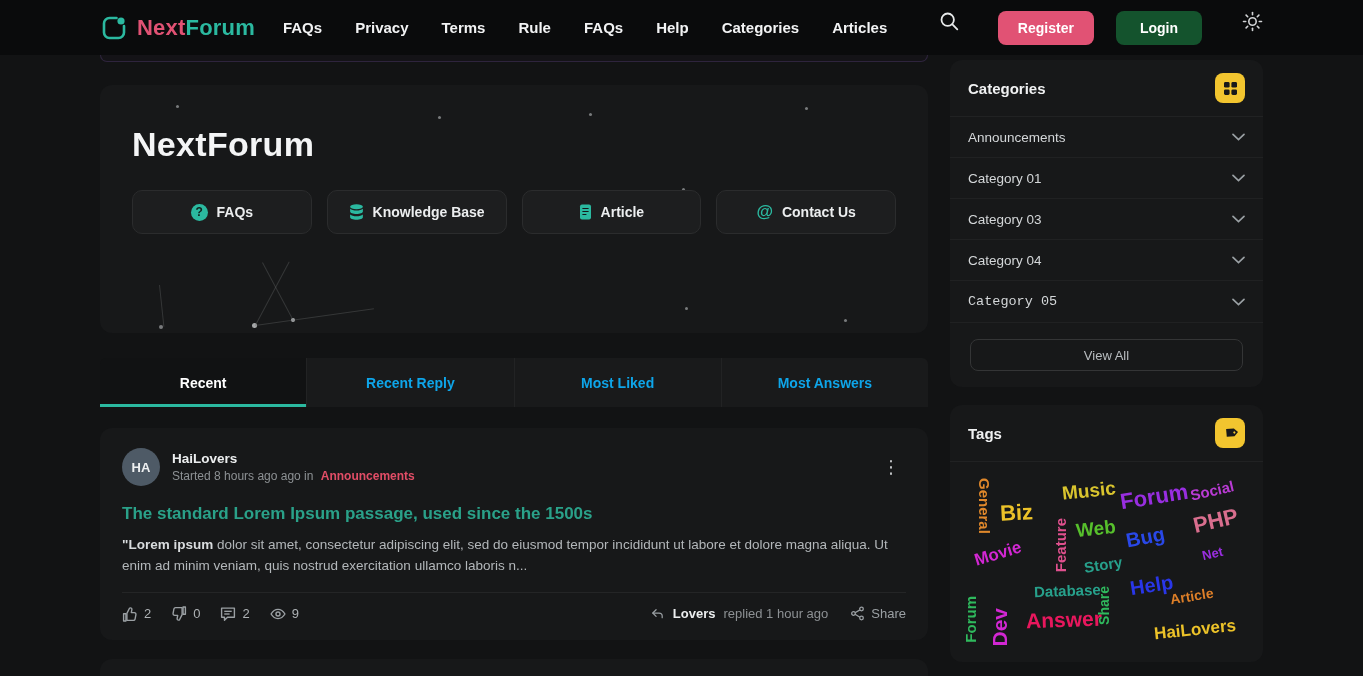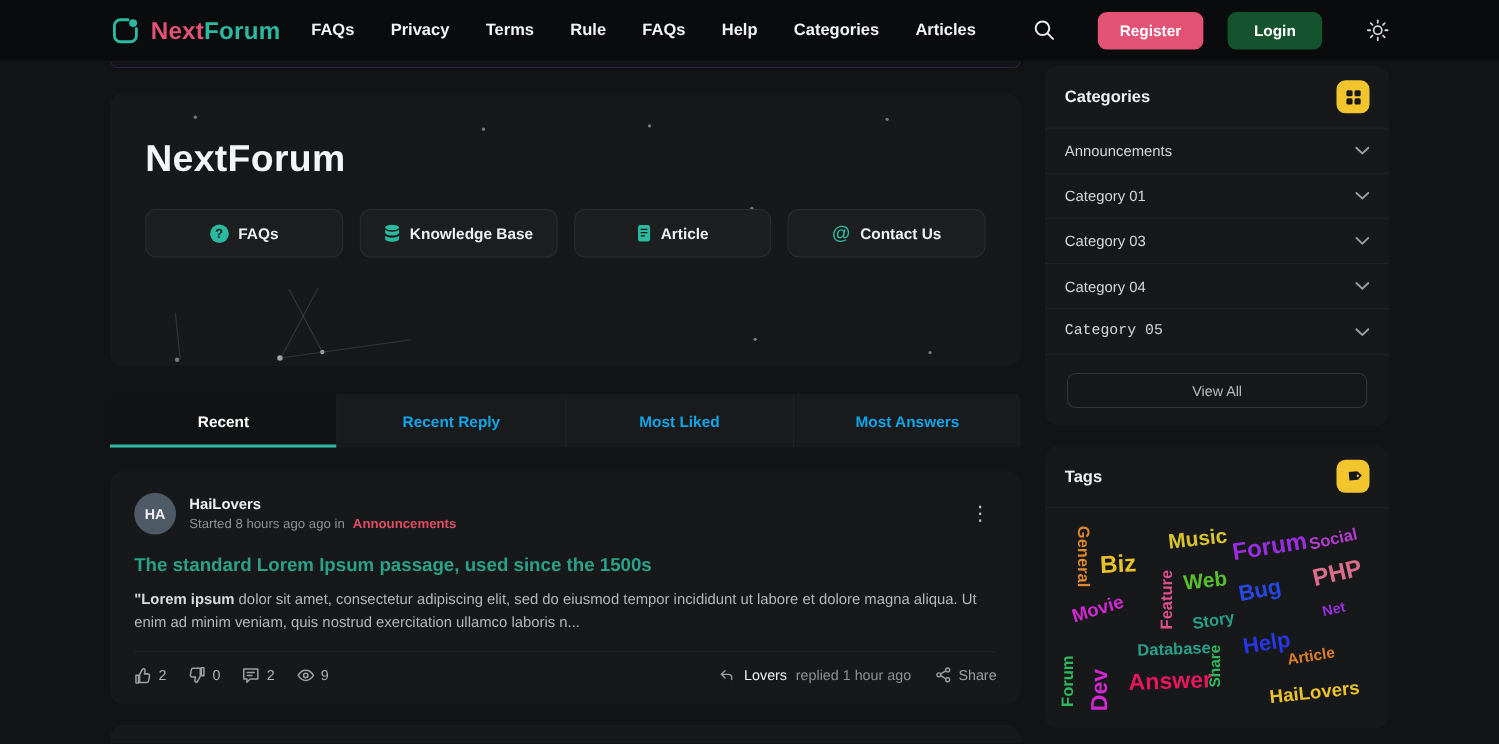--- a/index.html
+++ b/index.html
@@ -5,21 +5,21 @@
   * { margin:0; padding:0; box-sizing:border-box; }
   html,body { width:1363px; height:676px; overflow:hidden; background:#121314;
     font-family:"Liberation Sans", sans-serif; }
   
   .navbar { height:55px; background:#0a0b0c; display:flex; align-items:center; padding:0 100px; }
   .brand { display:flex; align-items:center; gap:9px; cursor:pointer; }
   .brand-name { font-size:22px; font-weight:bold; letter-spacing:.2px; }
   .brand-pink { color:#e15274; } .brand-teal { color:#2bb9a0; }
   .nav-links { display:flex; list-style:none; gap:33px; margin-left:28px; }
   .nav-links a { color:#f2f3f4; font-size:15px; font-weight:bold; text-decoration:none; }
-  .nav-right { margin-left:auto; display:flex; align-items:center; }
+  .nav-right { margin-left:auto; display:flex; align-items:flex-start; }
   .icon-btn { background:none; border:none; cursor:pointer; display:flex; align-items:center; }
   .btn { border:none; border-radius:8px; color:#fff; font-weight:bold; font-size:14px;
     padding:9px 20px; cursor:pointer; font-family:inherit; }
   .btn-register { background:#e15274; margin-left:38px; }
   .btn-login { background:#14532d; margin-left:22px; padding:9px 24px; }
   .theme-toggle { margin-left:40px; }
   
   .content { display:flex; gap:22px; padding:0 100px; }
   .main-col { width:828px; flex:none; }
   .side-col { width:313px; flex:none; margin-top:5px; }
@@ -60,21 +60,21 @@
     background:none; border:none; padding:2px 6px; }
   .post-title { display:block; color:#2aa189; font-size:17px; font-weight:bold; margin-top:18px;
     text-decoration:none; }
   .post-excerpt { color:#b3b7ba; font-size:13.5px; line-height:1.55; margin-top:11px; }
   .post-excerpt b { color:#d9dcde; }
   .post-divider { border:none; border-top:1px solid #242526; margin-top:15px; }
   .post-foot { display:flex; align-items:center; margin-top:13px; }
   .stat { display:flex; align-items:center; gap:6px; color:#aeb2b5; font-size:13px; margin-right:20px;
     background:none; border:none; cursor:pointer; font-family:inherit; }
   .foot-right { margin-left:auto; display:flex; align-items:center; gap:8px; color:#8d9194; font-size:13px; }
-  .replier { color:#eceeef; font-weight:normal; }
+  .replier { color:#eceeef; font-weight:bold; }
   .share-btn { display:flex; align-items:center; gap:6px; color:#9ba0a4; font-size:13px; margin-left:14px;
     background:none; border:none; cursor:pointer; font-family:inherit; }
   
   .side-card { background:#171819; border-radius:12px; overflow:hidden; }
   .side-head { display:flex; align-items:center; justify-content:space-between; padding:13px 18px;
     border-bottom:1px solid #212223; }
   .side-title { color:#f0f1f2; font-size:15px; font-weight:bold; }
   .side-icon { width:30px; height:30px; background:#f2c52f; border-radius:8px; display:flex;
     align-items:center; justify-content:center; }
   .cat-row { display:flex; align-items:center; justify-content:space-between; padding:0 18px;

